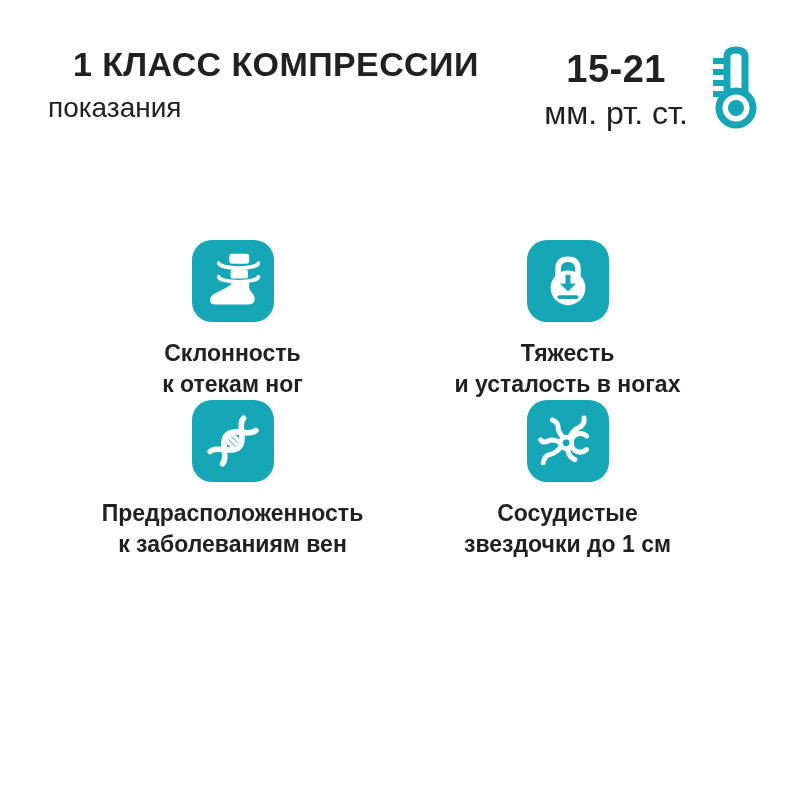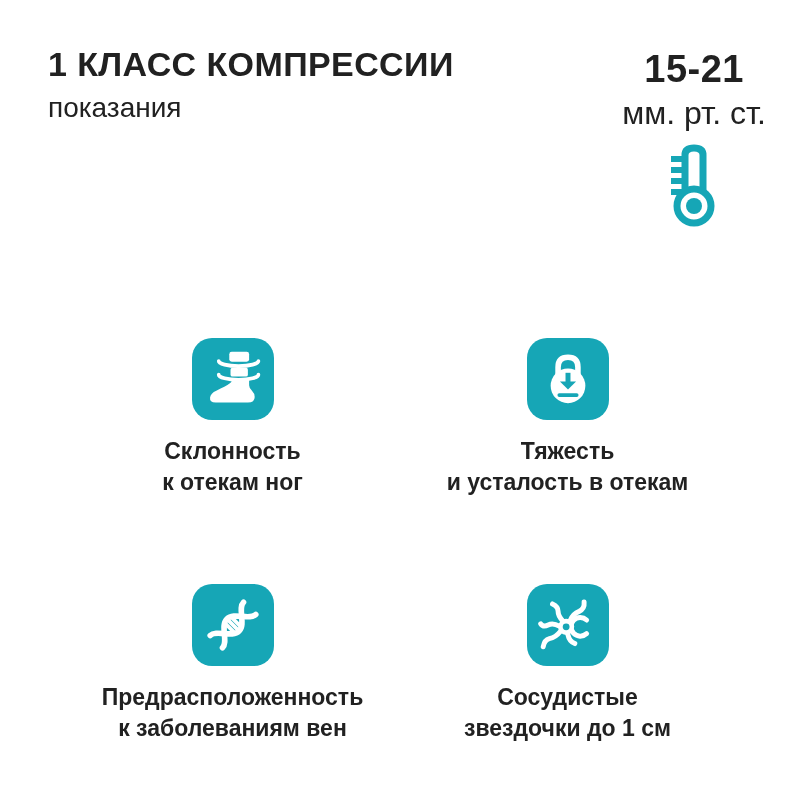--- a/index.html
+++ b/index.html
@@ -13,51 +13,50 @@
     justify-content: space-between;
     align-items: flex-start;
     padding: 44px 34px 0 48px;
   }
   .title-block h1 {
     font-size: 34px;
     font-weight: 700;
     letter-spacing: 0.4px;
     color: var(--text, #212121);
     line-height: 1.2;
+    margin-left: 25px;
   }
   .subtitle {
     font-size: 28px;
     font-weight: 400;
     margin-top: 6px;
     line-height: 1.2;
   }
   .pressure-block {
     display: flex;
-    align-items: center;
-    gap: 10px;
-    flex-direction: column;
+    align-items: flex-end;
+    gap: 18px;
   }
   .pressure-text { text-align: center; padding-top: 6px; }
   .pressure-value {
     font-size: 38px;
     font-weight: 700;
     line-height: 1.0;
     letter-spacing: 0.5px;
   }
   .pressure-unit {
     font-size: 32px;
     font-weight: 400;
     margin-top: 7px;
     white-space: pre;
   }
   .thermo { width: 60px; height: 88px; display: block; }
   .grid {
     display: grid;
     grid-template-columns: 335px 335px;
-    row-gap: 86px;
     margin: 108px 0 0 65px;
   }
   .cell {
     display: flex;
     flex-direction: column;
     align-items: center;
     text-align: center;
   }
   .icon-tile {
     width: 82px;
@@ -129,21 +128,21 @@
       <svg viewBox="0 0 100 100">
         <path d="M34 42 V31 Q34 15 50 15 Q66 15 66 31 V42" stroke="#fff" stroke-width="9" fill="none" stroke-linecap="round"></path>
         <circle cx="50" cy="61" r="28" fill="#fff"></circle>
         <rect x="46" y="40" width="8" height="15" fill="var(--accent)"></rect>
         <polygon points="37,54 63,54 50,67" fill="var(--accent)"></polygon>
         <rect x="33" y="73" width="34" height="6" rx="3" fill="var(--accent)"></rect>
       </svg>
     </div>
     <div class="label">
       <span>Тяжесть</span><br>
-      <span>и усталость в отекам</span>
+      <span>и усталость в ногах</span>
     </div>
   </div>
 
   <div class="cell">
     <div class="icon-tile">
       <svg viewBox="0 0 100 100">
         <g transform="rotate(-45 50 50)" stroke="#fff" fill="none" stroke-linecap="round">
           <path d="M12 36 C26 36 34 64 50 64 C66 64 74 36 88 36" stroke-width="9"></path>
           <path d="M12 64 C26 64 34 36 50 36 C66 36 74 64 88 64" stroke-width="9"></path>
           <line x1="43" y1="42" x2="43" y2="58" stroke-width="6"></line>

